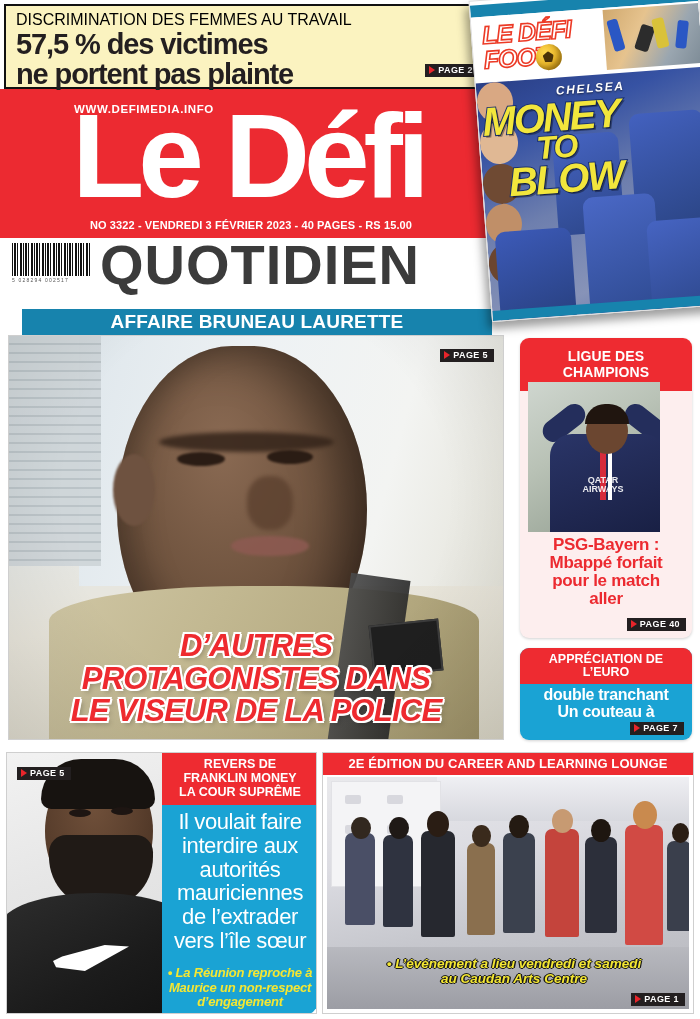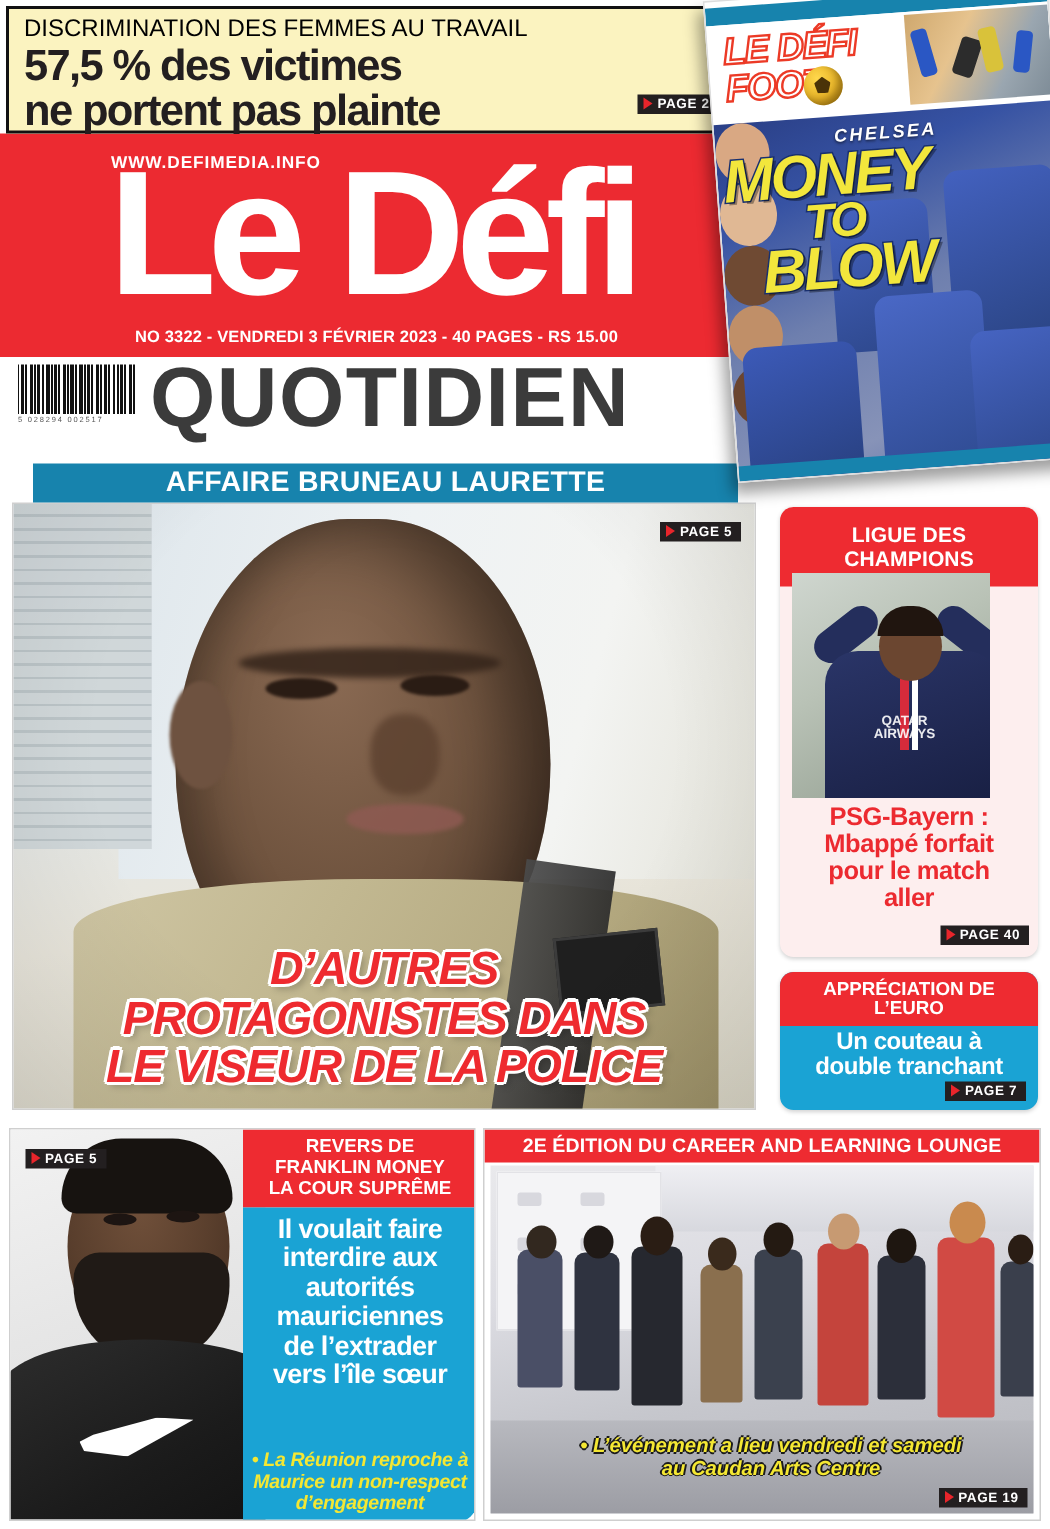--- a/index.html
+++ b/index.html
@@ -271,21 +271,21 @@
     position:absolute;left:155px;top:0;width:156px;height:52px;background:#ee2b31;
     color:#ffffff;font-weight:bold;font-size:12.5px;line-height:1.1;
     display:flex;align-items:center;justify-content:center;text-align:center;padding:0 3px;
     box-sizing:border-box;
   }
   .franklin .fr-blue{
     position:absolute;left:155px;top:52px;width:156px;height:210px;background:#1aa3d4;
     border-radius:0 0 14px 0;box-sizing:border-box;padding:5px 5px 0 5px;
   }
   .franklin .fr-title{
-    color:#ffffff;font-weight:bold;font-size:18px;line-height:1.08;text-align:center;
+    color:#ffffff;font-weight:normal;font-size:22px;line-height:1.08;text-align:center;
     letter-spacing:-.4px;
   }
   .franklin .fr-sub{
     position:absolute;left:4px;right:4px;bottom:5px;
     color:#f4e733;font-weight:bold;font-style:italic;font-size:13px;
     line-height:1.12;text-align:center;letter-spacing:-.2px;
   }
 
   
   .career{
@@ -450,22 +450,22 @@
   </div>
 
   <div class="abs euro">
     <div class="e-head">
       <div>
         <div>APPRÉCIATION DE</div>
         <div>L’EURO</div>
       </div>
     </div>
     <div class="e-title">
+      <div>double tranchant</div>
       <div>Un couteau à</div>
-      <div>double tranchant</div>
     </div>
     <div class="pb-wrap">
       <span class="pagebadge">
           <span class="tri"></span>
           <span>PAGE 7</span>
         </span>
     </div>
   </div>
 
   <div class="abs franklin">
@@ -540,18 +540,18 @@
       <div class="cr-pg" style="left:340px;top:64px;width:24px;height:90px;background:#3a3f4c"></div>
       <div class="cr-ph" style="left:345px;top:46px;width:17px;height:20px;background:#2a1d14"></div>
       <div class="cr-sub">
         <div>• L’événement a lieu vendredi et samedi</div>
         <div>au Caudan Arts Centre</div>
       </div>
     </div>
     <div class="pb-wrap">
       <span class="pagebadge">
           <span class="tri"></span>
-          <span>PAGE 19</span>
+          <span>PAGE 1</span>
         </span>
     </div>
   </div>
 
 </div>
 
 </body></html>

